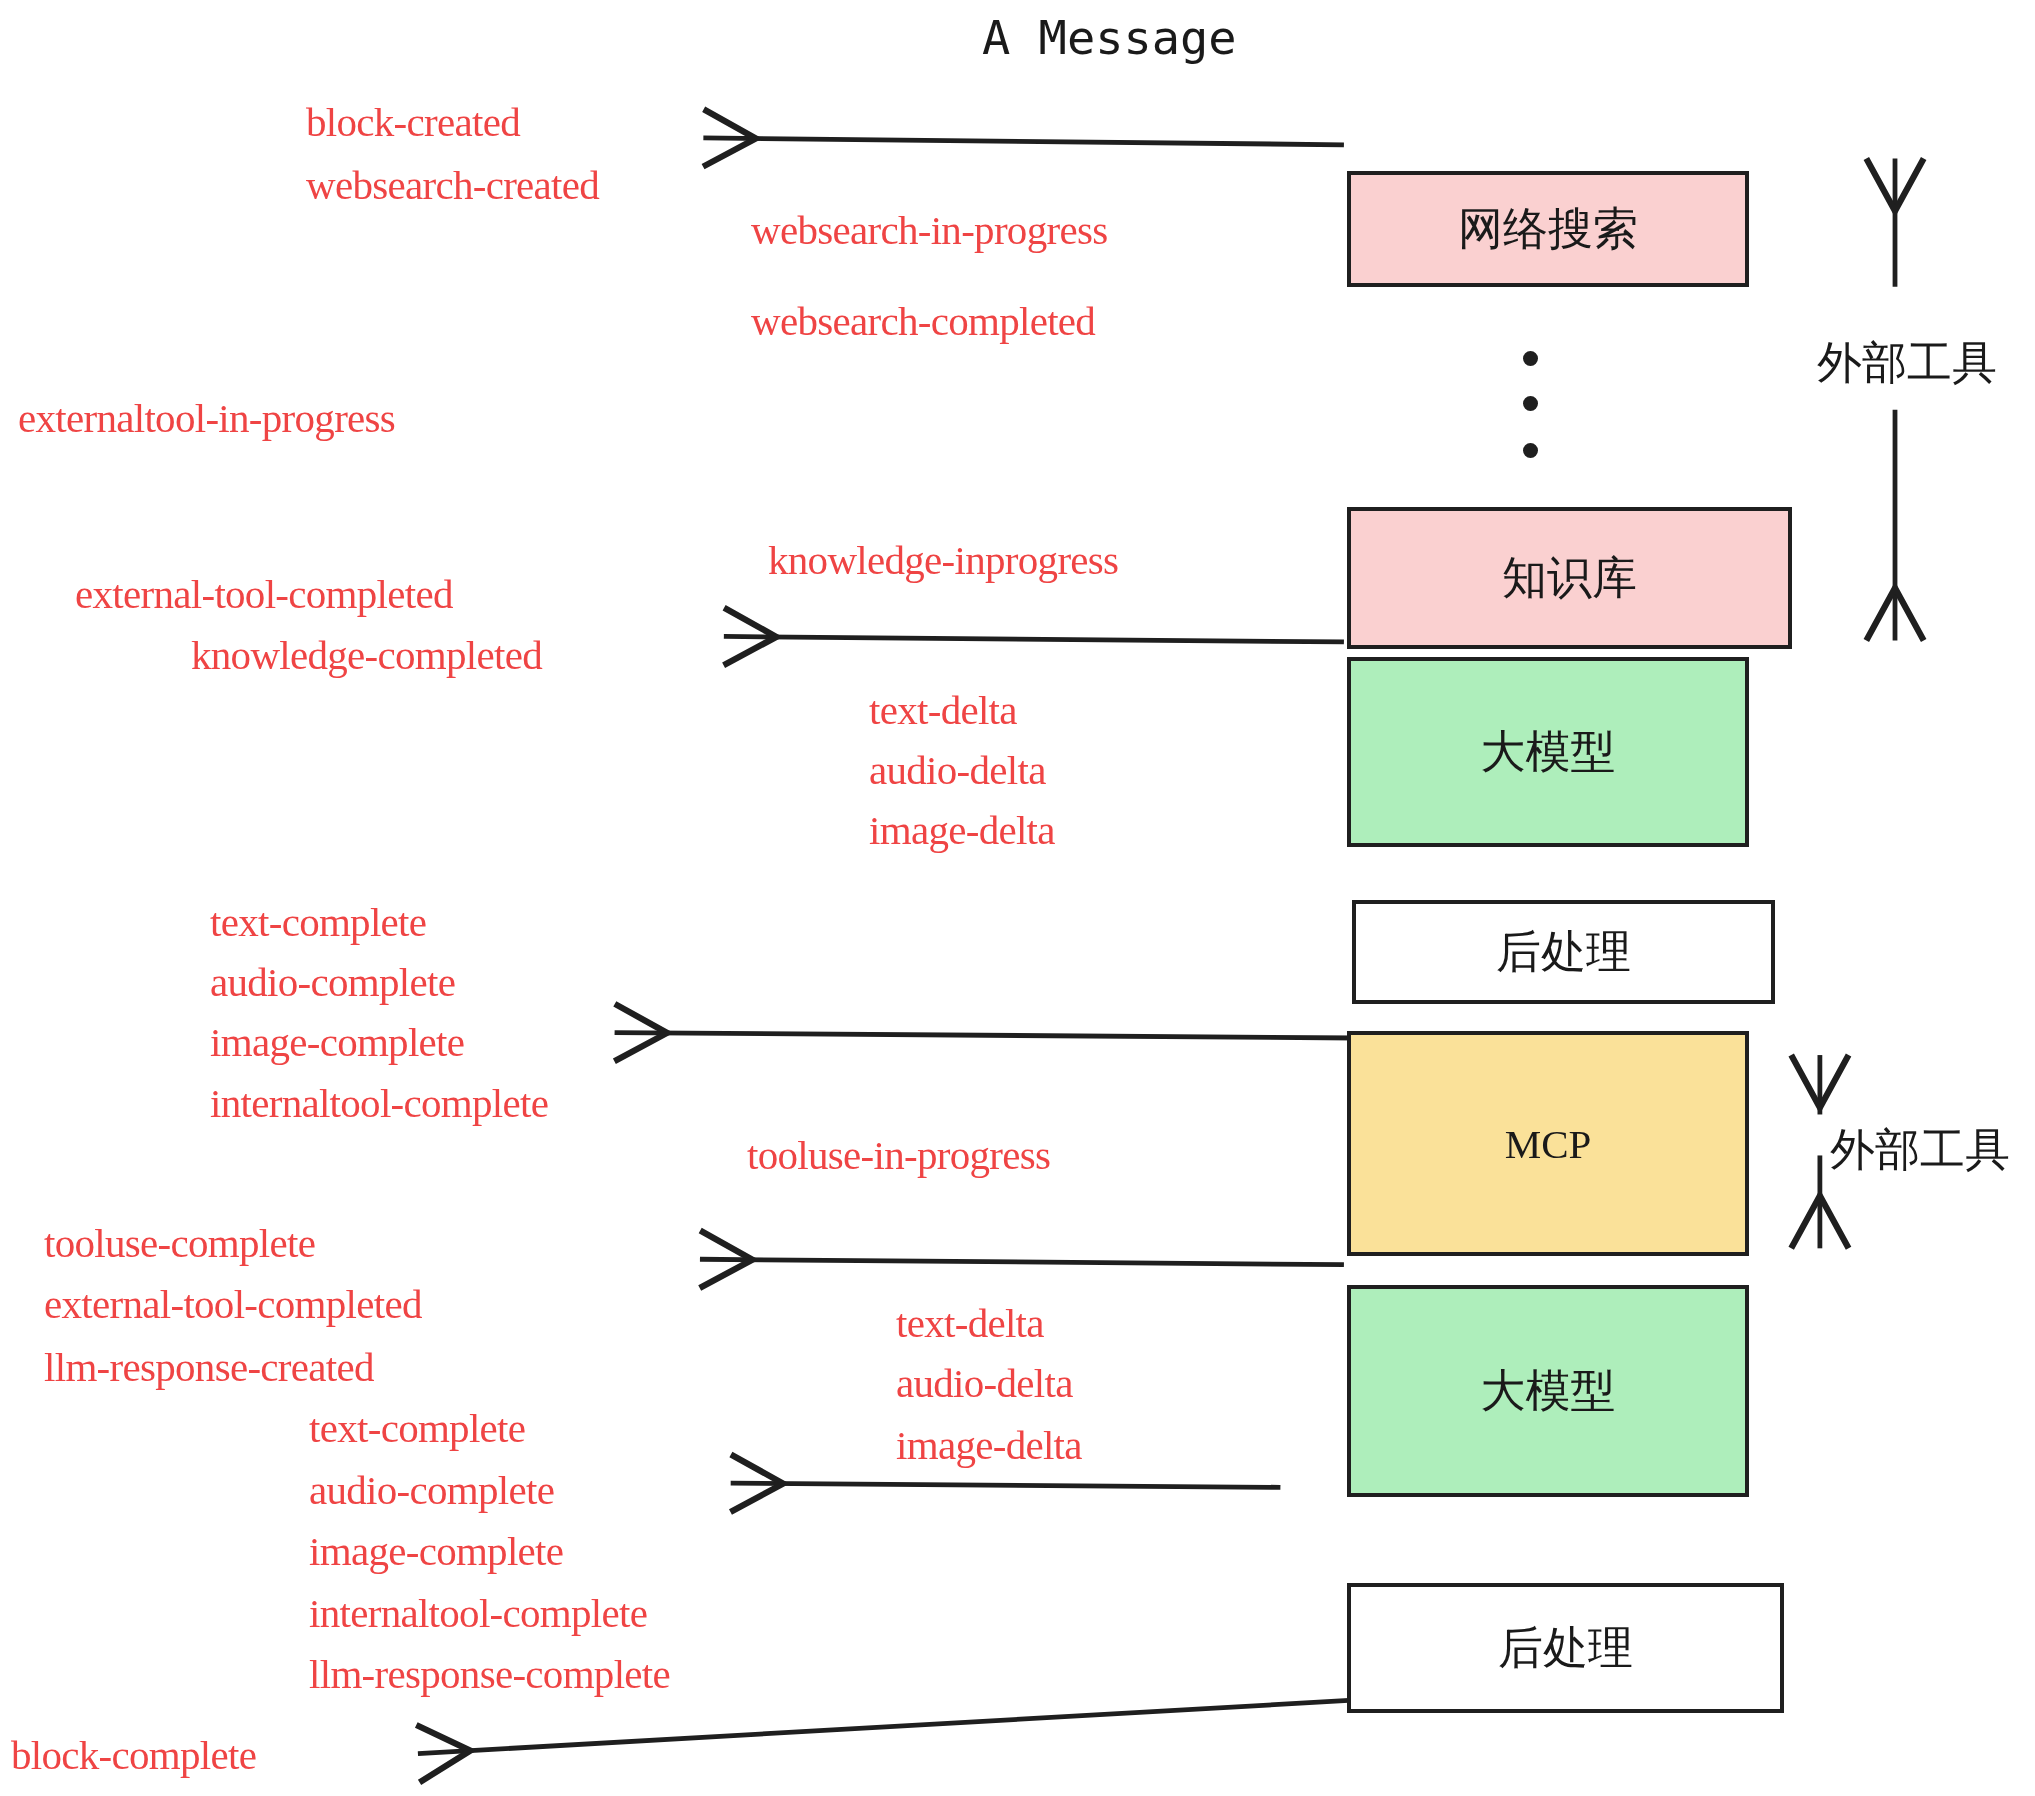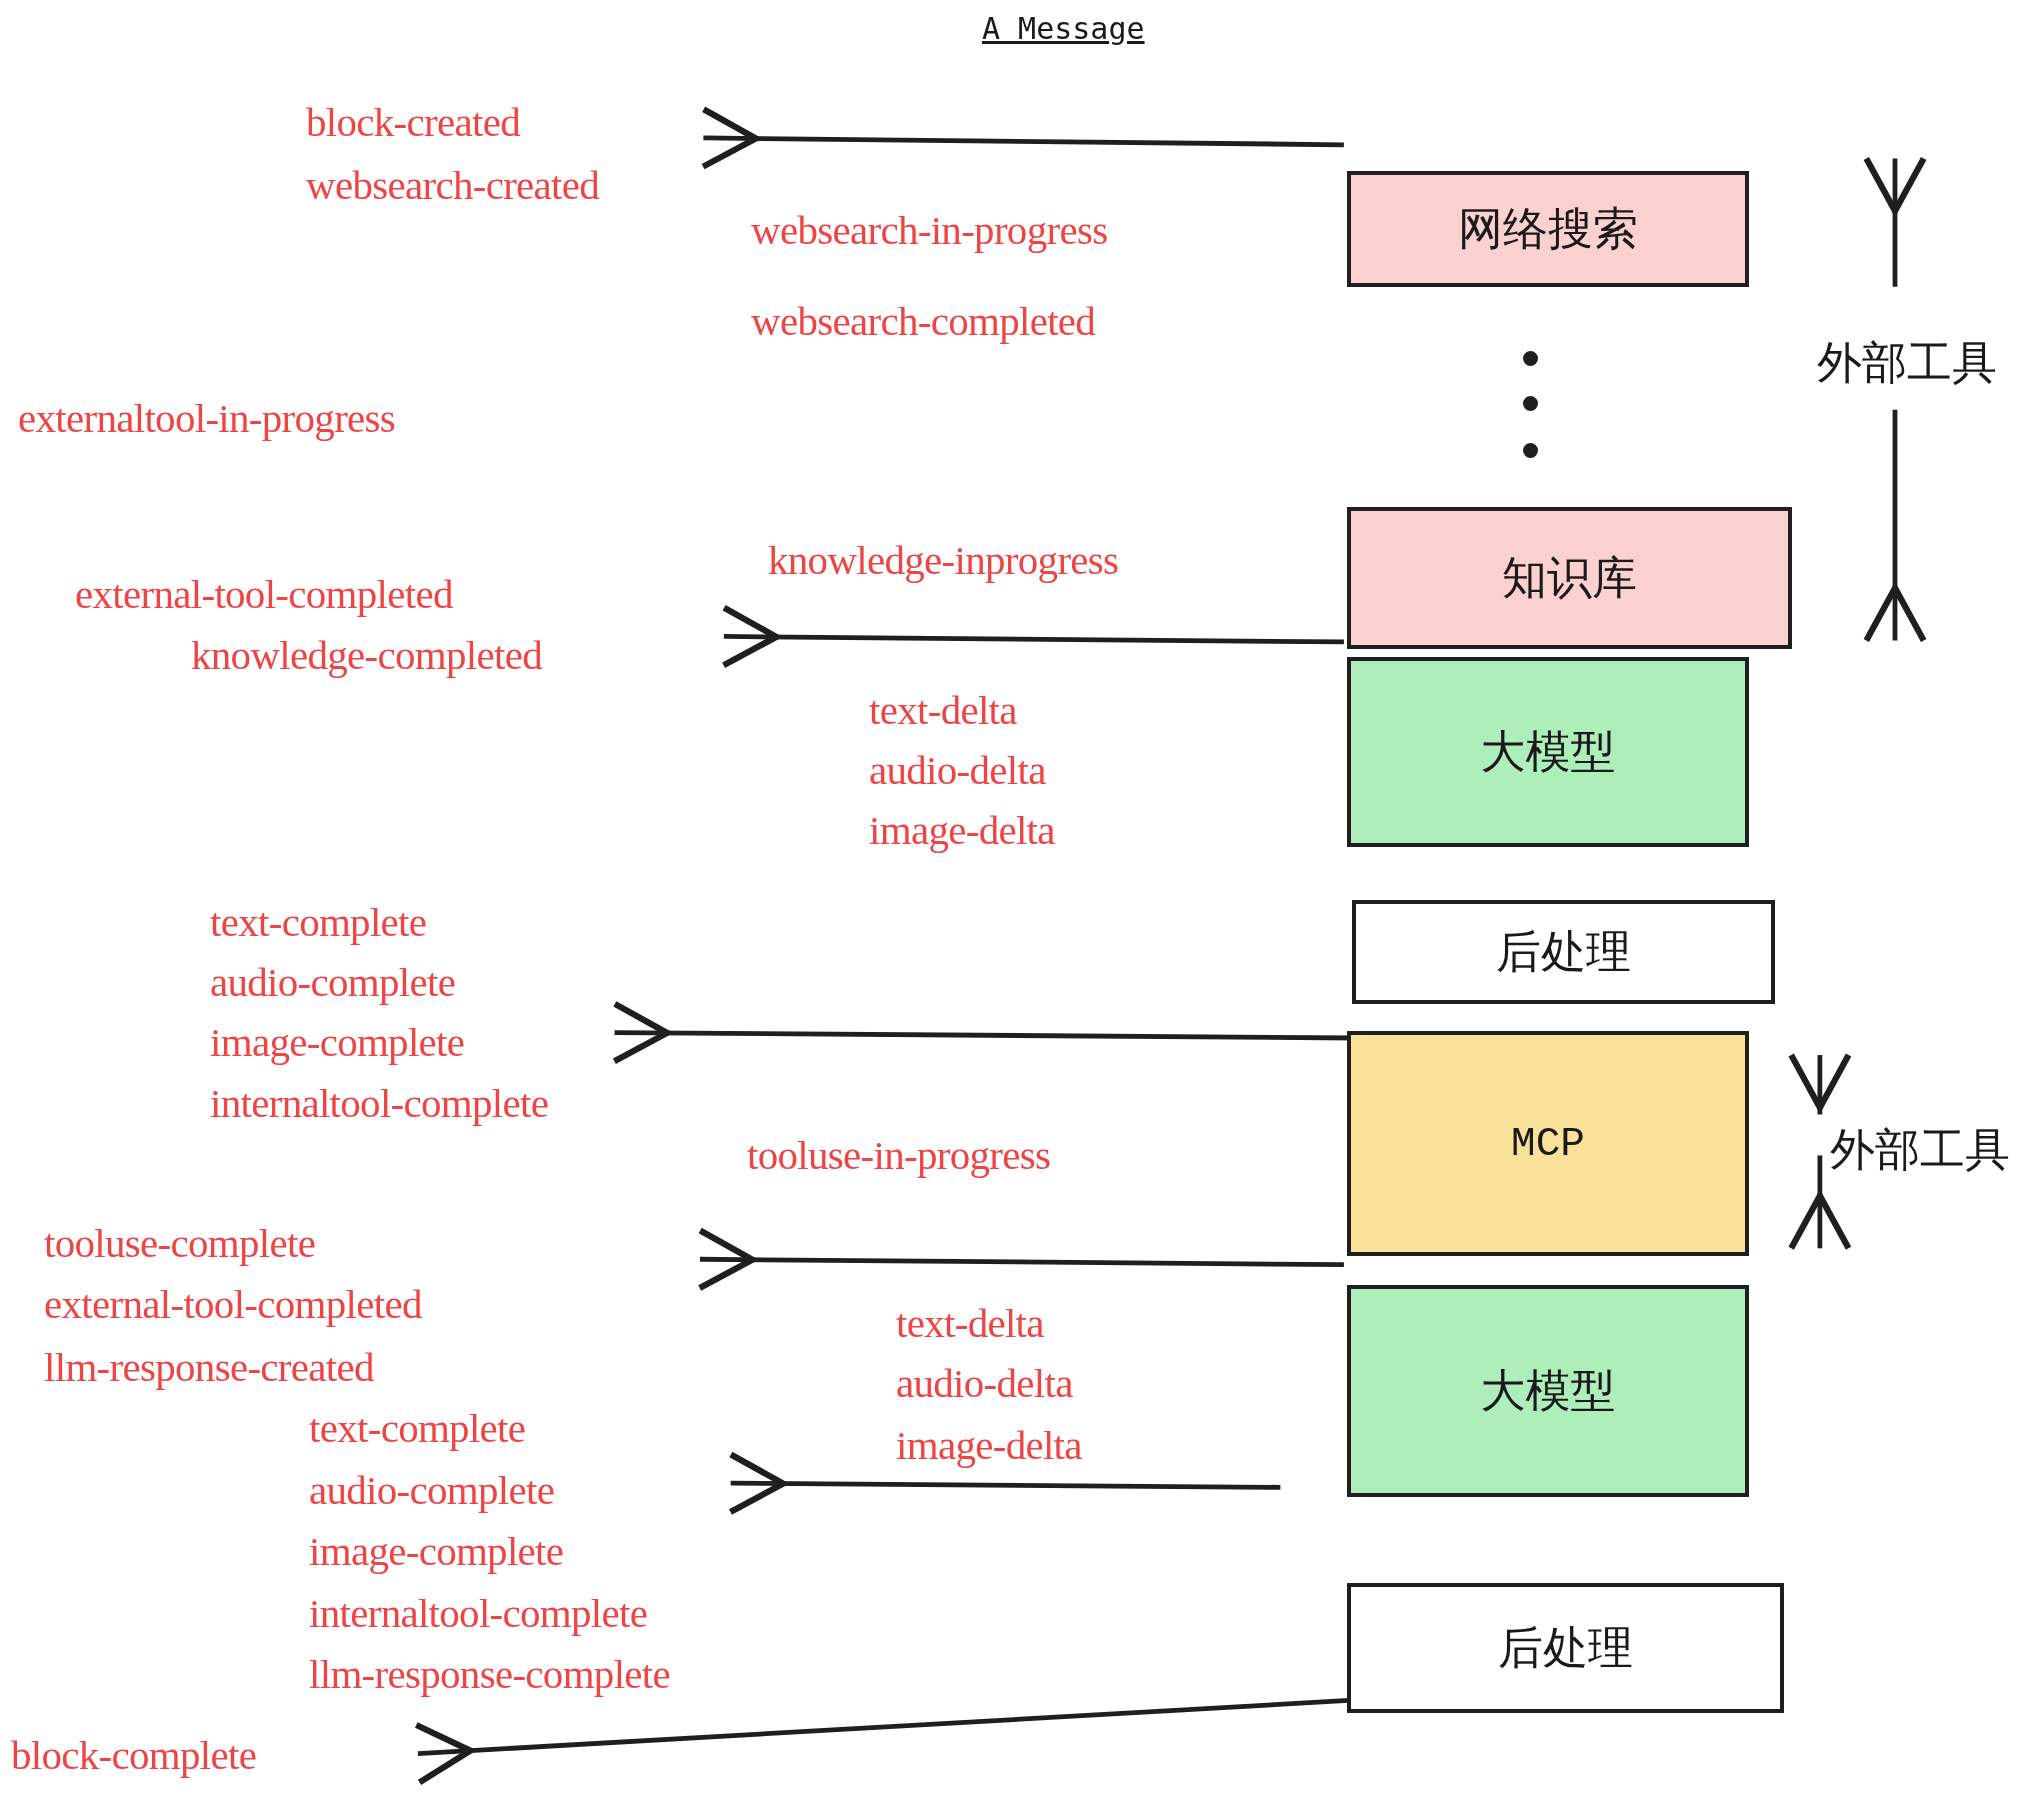--- a/index.html
+++ b/index.html
@@ -22,37 +22,36 @@
     font-family: Liberation Serif, serif;
     font-size: 41px;
     line-height: 1;
     letter-spacing: -0.7px;
   }
   .title {
     position: absolute;
     white-space: nowrap;
     color: #1a1a1a;
     font-family: "DejaVu Sans Mono", monospace;
-    font-size: 30px;
+    font-size: 47px;
     line-height: 1;
-    text-decoration: underline;
   }
   .box {
     position: absolute;
     box-sizing: border-box;
     border: 4.1px solid #1f1f1f;
     display: flex;
     align-items: center;
     justify-content: center;
     font-family: "DejaVu Sans", sans-serif;
     font-size: 45px;
     color: #1a1a1a;
   }
   .box.mono {
-    font-family: Liberation Mono, monospace;
+    font-family: Liberation Serif, serif;
     font-size: 41px;
   }
   .cnlabel {
     position: absolute;
     white-space: nowrap;
     font-family: Liberation Serif, serif;
     font-size: 45px;
     color: #1a1a1a;
     line-height: 1;
   }

